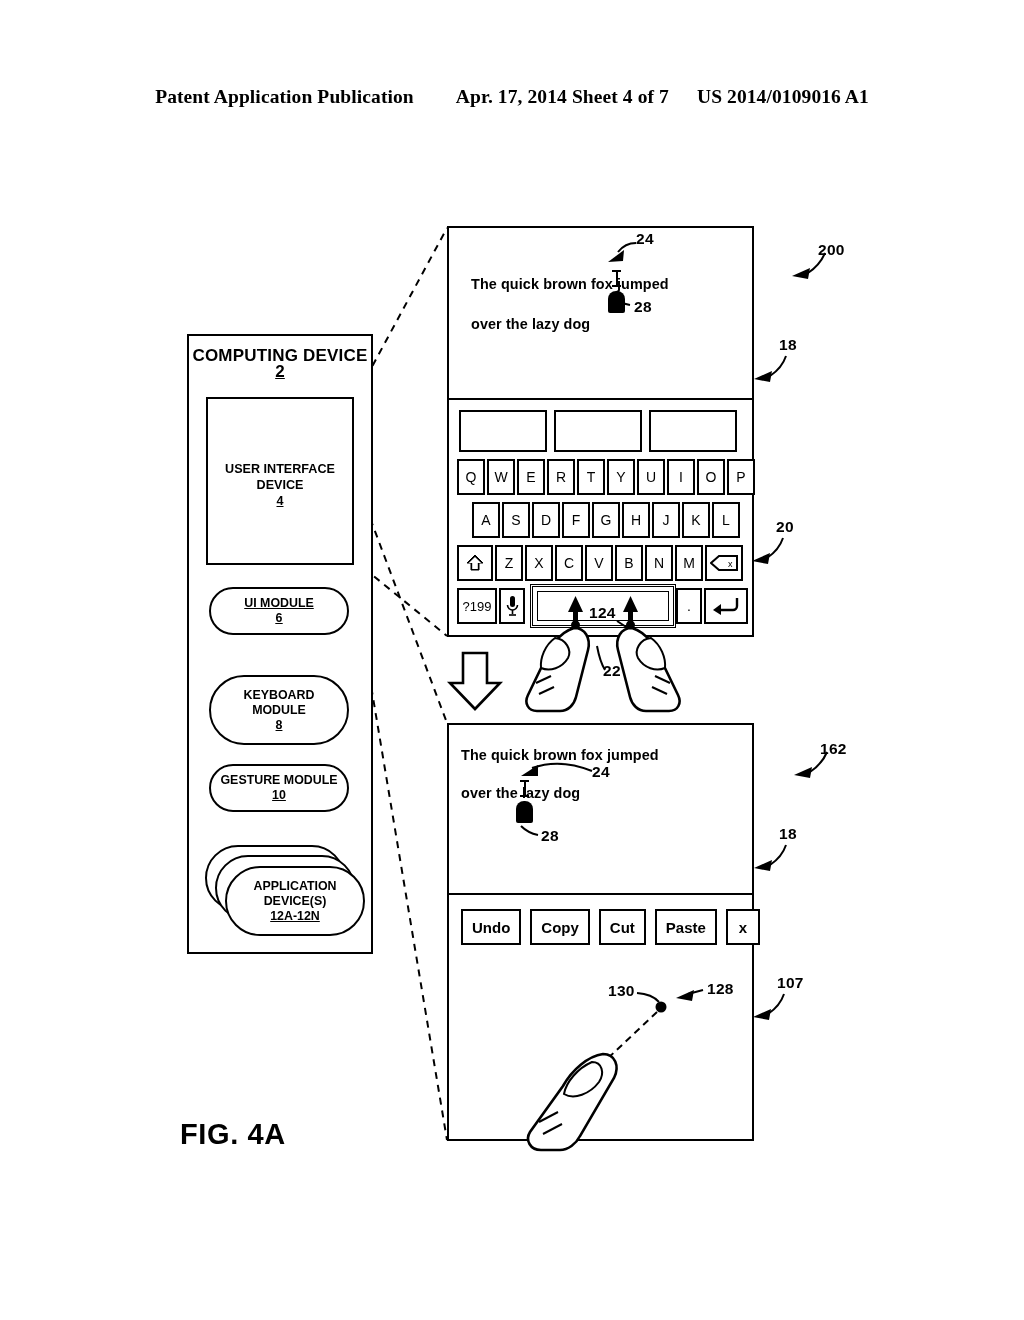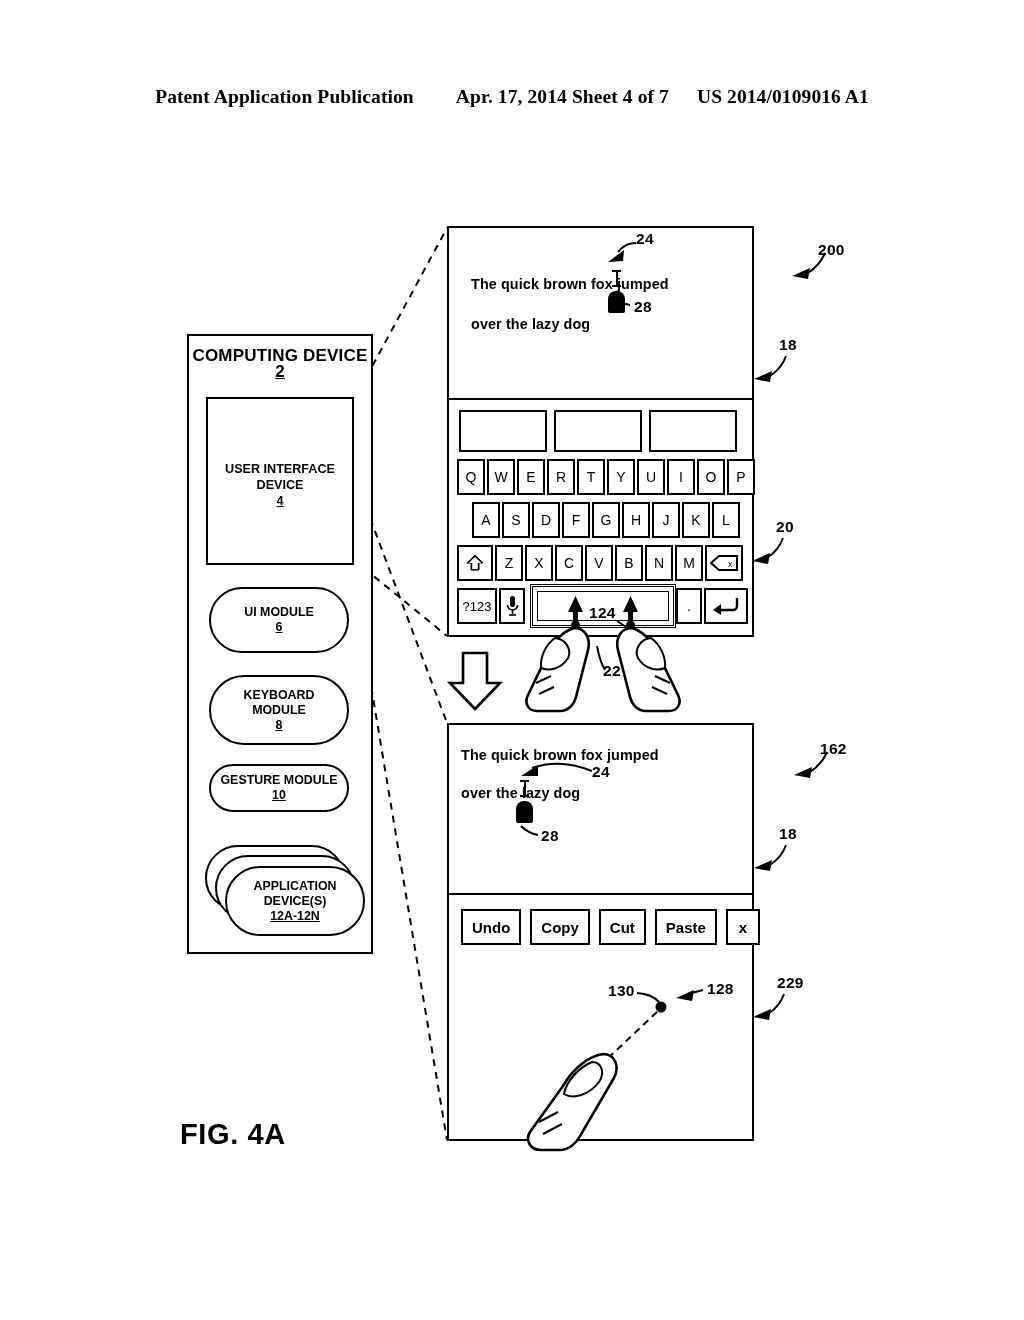--- a/index.html
+++ b/index.html
@@ -47,21 +47,21 @@
     position: absolute; left: 0; width: 100%; top: 62px;
     text-align: center; font-weight: bold; font-size: 12.6px; line-height: 16px;
   }
 
   .module {
     position: absolute; border: 2px solid #000; border-radius: 46px;
     background: #fff;
     display: flex; align-items: center; justify-content: center;
     text-align: center; font-weight: bold; font-size: 12.4px; line-height: 15px;
   }
-  #mod-ui        { left: 209px; top: 587px; width: 140px; height: 66px; }
+  #mod-ui        { left: 209px; top: 587px; width: 140px; height: 48px; text-decoration: underline; }
   #mod-keyboard  { left: 209px; top: 675px; width: 140px; height: 70px; }
   #mod-gesture   { left: 209px; top: 764px; width: 140px; height: 48px; }
   #mod-app-back2 { left: 205px; top: 845px; width: 140px; height: 66px; z-index: 1;}
   #mod-app-back1 { left: 215px; top: 855px; width: 140px; height: 66px; z-index: 2;}
   #mod-app       { left: 225px; top: 866px; width: 140px; height: 70px; z-index: 3;}
 
   
   #device-120 {
     left: 447px; top: 226px; width: 307px; height: 411px;
     border: 2.4px solid #000;
@@ -268,21 +268,21 @@
       <div class="key" style="width:28px;height:36px;">M</div>
       <div class="key" style="width:38px;height:36px;">
         <svg width="28" height="16" viewBox="0 0 28 16">
           <path d="M9 1 L27 1 L27 15 L9 15 L1 8 Z" fill="#fff" stroke="#000" stroke-width="2"></path>
           <text x="18" y="12" font-size="9" font-family="Liberation Sans, sans-serif" fill="#000">x</text>
         </svg>
       </div>
     </div>
 
     <div class="key-row" style="left:8px; top:186px; gap:2px;">
-      <div class="key" style="width:40px;height:36px;font-size:13px;">?123</div>
+      <div class="key" style="width:40px;height:36px;font-size:13px;">?199</div>
       <div class="key" style="width:26px;height:36px;">
         <svg width="13" height="22" viewBox="0 0 13 22">
           <rect x="4" y="1" width="5" height="11" rx="2.5" fill="#000"></rect>
           <path d="M1.5 10 a5 5 0 0 0 10 0" fill="none" stroke="#000" stroke-width="1.6"></path>
           <line x1="6.5" y1="15" x2="6.5" y2="19" stroke="#000" stroke-width="1.6"></line>
           <line x1="3" y1="20" x2="10" y2="20" stroke="#000" stroke-width="1.6"></line>
         </svg>
       </div>
       <div style="width:147px;"></div>
       <div class="key" style="width:26px;height:36px;">.</div>
@@ -416,17 +416,17 @@
 <div class="ref" style="left:818px; top:241px;">200</div>
 <div class="ref" style="left:779px; top:336px;">18</div>
 <div class="ref" style="left:776px; top:518px;">20</div>
 <div class="ref" style="left:589px; top:604px;">124</div>
 <div class="ref" style="left:603px; top:662px;">22</div>
 
 <div class="ref" style="left:592px; top:763px;">24</div>
 <div class="ref" style="left:541px; top:827px;">28</div>
 <div class="ref" style="left:820px; top:740px;">162</div>
 <div class="ref" style="left:779px; top:825px;">18</div>
-<div class="ref" style="left:777px; top:974px;">229</div>
+<div class="ref" style="left:777px; top:974px;">107</div>
 <div class="ref" style="left:608px; top:982px;">130</div>
 <div class="ref" style="left:707px; top:980px;">128</div>
 
 <div id="fig-caption">FIG. 4A</div>
 
 </body></html>

